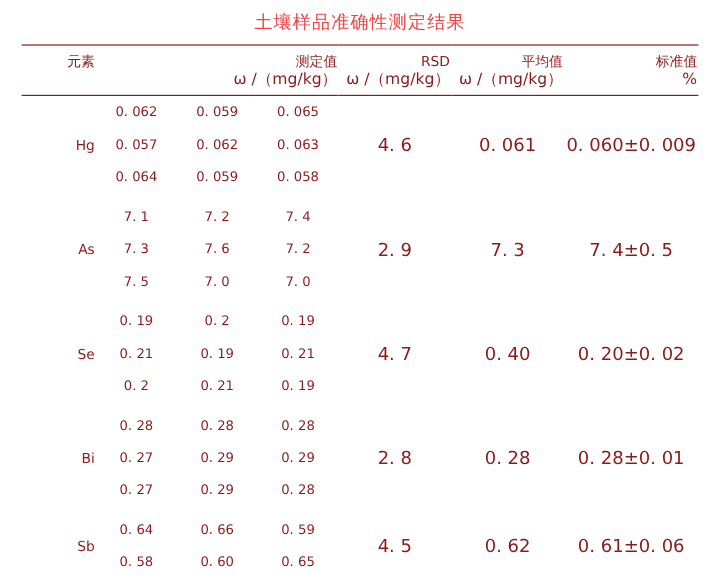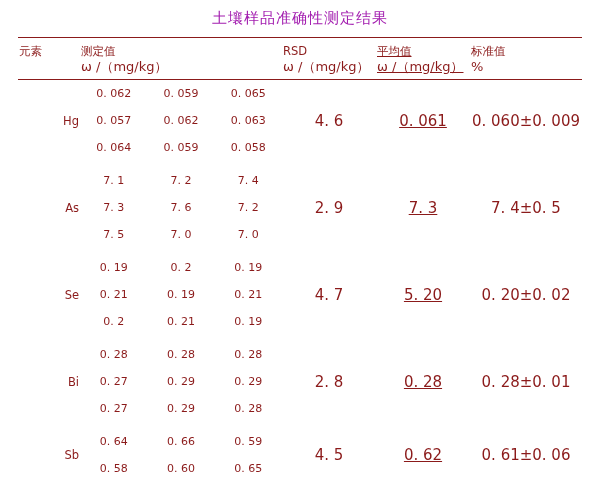--- a/index.html
+++ b/index.html
@@ -17,39 +17,39 @@
   .page {
     position: relative;
     width: 600px;
     height: 490px;
     box-sizing: border-box;
     padding: 0 18px;
   }
   .title {
     text-align: center;
     font-size: 15px;
-    color: #a21caf;
+    color: #ef4444;
     letter-spacing: 1px;
     padding-top: 9px;
     padding-bottom: 9px;
     font-weight: normal;
     font-family: "DejaVu Sans", sans-serif;
   }
   table.main {
     width: 100%;
     border-collapse: collapse;
     font-size: 11px;
     color: #8b1a1a;
   }
   table.main .rule-top td {
     border-top: 1.6px solid #8b1a1a;
   }
   .head-row td {
     padding-top: 5px;
-    text-align: left;
+    text-align: right;
     vertical-align: top;
     font-size: 11.5px;
   }
   .head-row td .l1 {
     display: block;
     font-family: "DejaVu Sans", sans-serif;
     line-height: 16px;
   }
   .head-row td .l2 {
     display: block;
@@ -86,21 +86,21 @@
     white-space: nowrap;
   }
   .val-cell {
     text-align: center;
     vertical-align: middle;
     font-size: 15px;
     font-family: "DejaVu Sans", sans-serif;
     white-space: nowrap;
   }
   .col-rsd { width: 92px; }
-  .col-avg { width: 92px; text-decoration: underline; }
+  .col-avg { width: 92px; }
   .col-std { width: 110px; text-align: center; }
   .spacer-row td {
     height: 6px;
     padding: 0;
   }
 </style>
 </head>
 <body>
 
 <div class="page">
@@ -214,21 +214,21 @@
               </tr>
               <tr>
                 <td>0. 2</td>
                 <td>0. 21</td>
                 <td>0. 19</td>
               </tr>
             </tbody>
           </table>
         </td>
         <td class="val-cell col-rsd">4. 7</td>
-        <td class="val-cell col-avg">5. 20</td>
+        <td class="val-cell col-avg">0. 40</td>
         <td class="val-cell col-std">0. 20±0. 02</td>
       </tr>
       <tr class="spacer-row">
           <td colspan="7"></td>
         </tr>
 
       <tr>
         <td class="elem-cell">Bi</td>
         <td class="meas-cell" colspan="3">
           <table>

